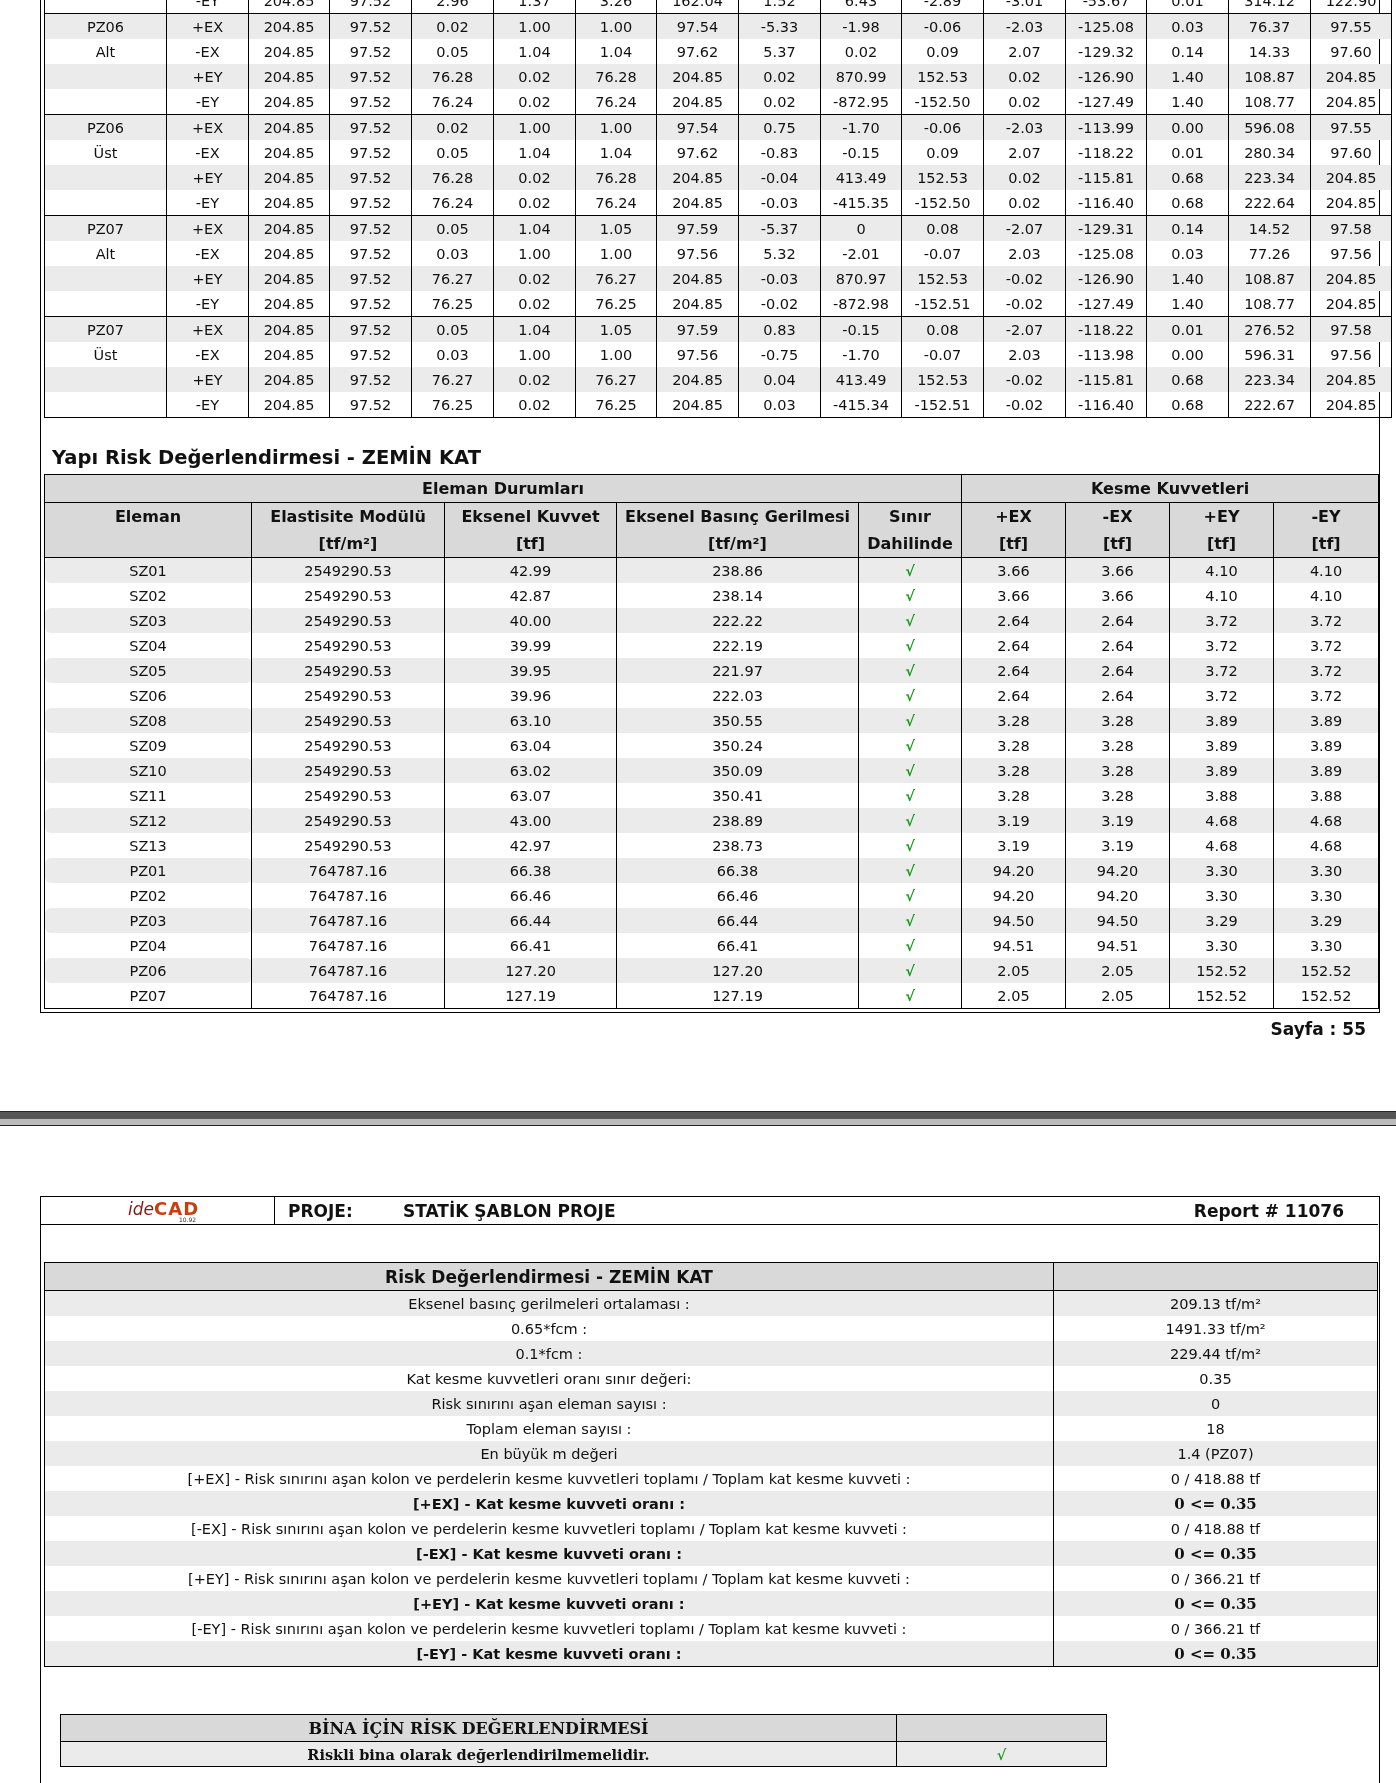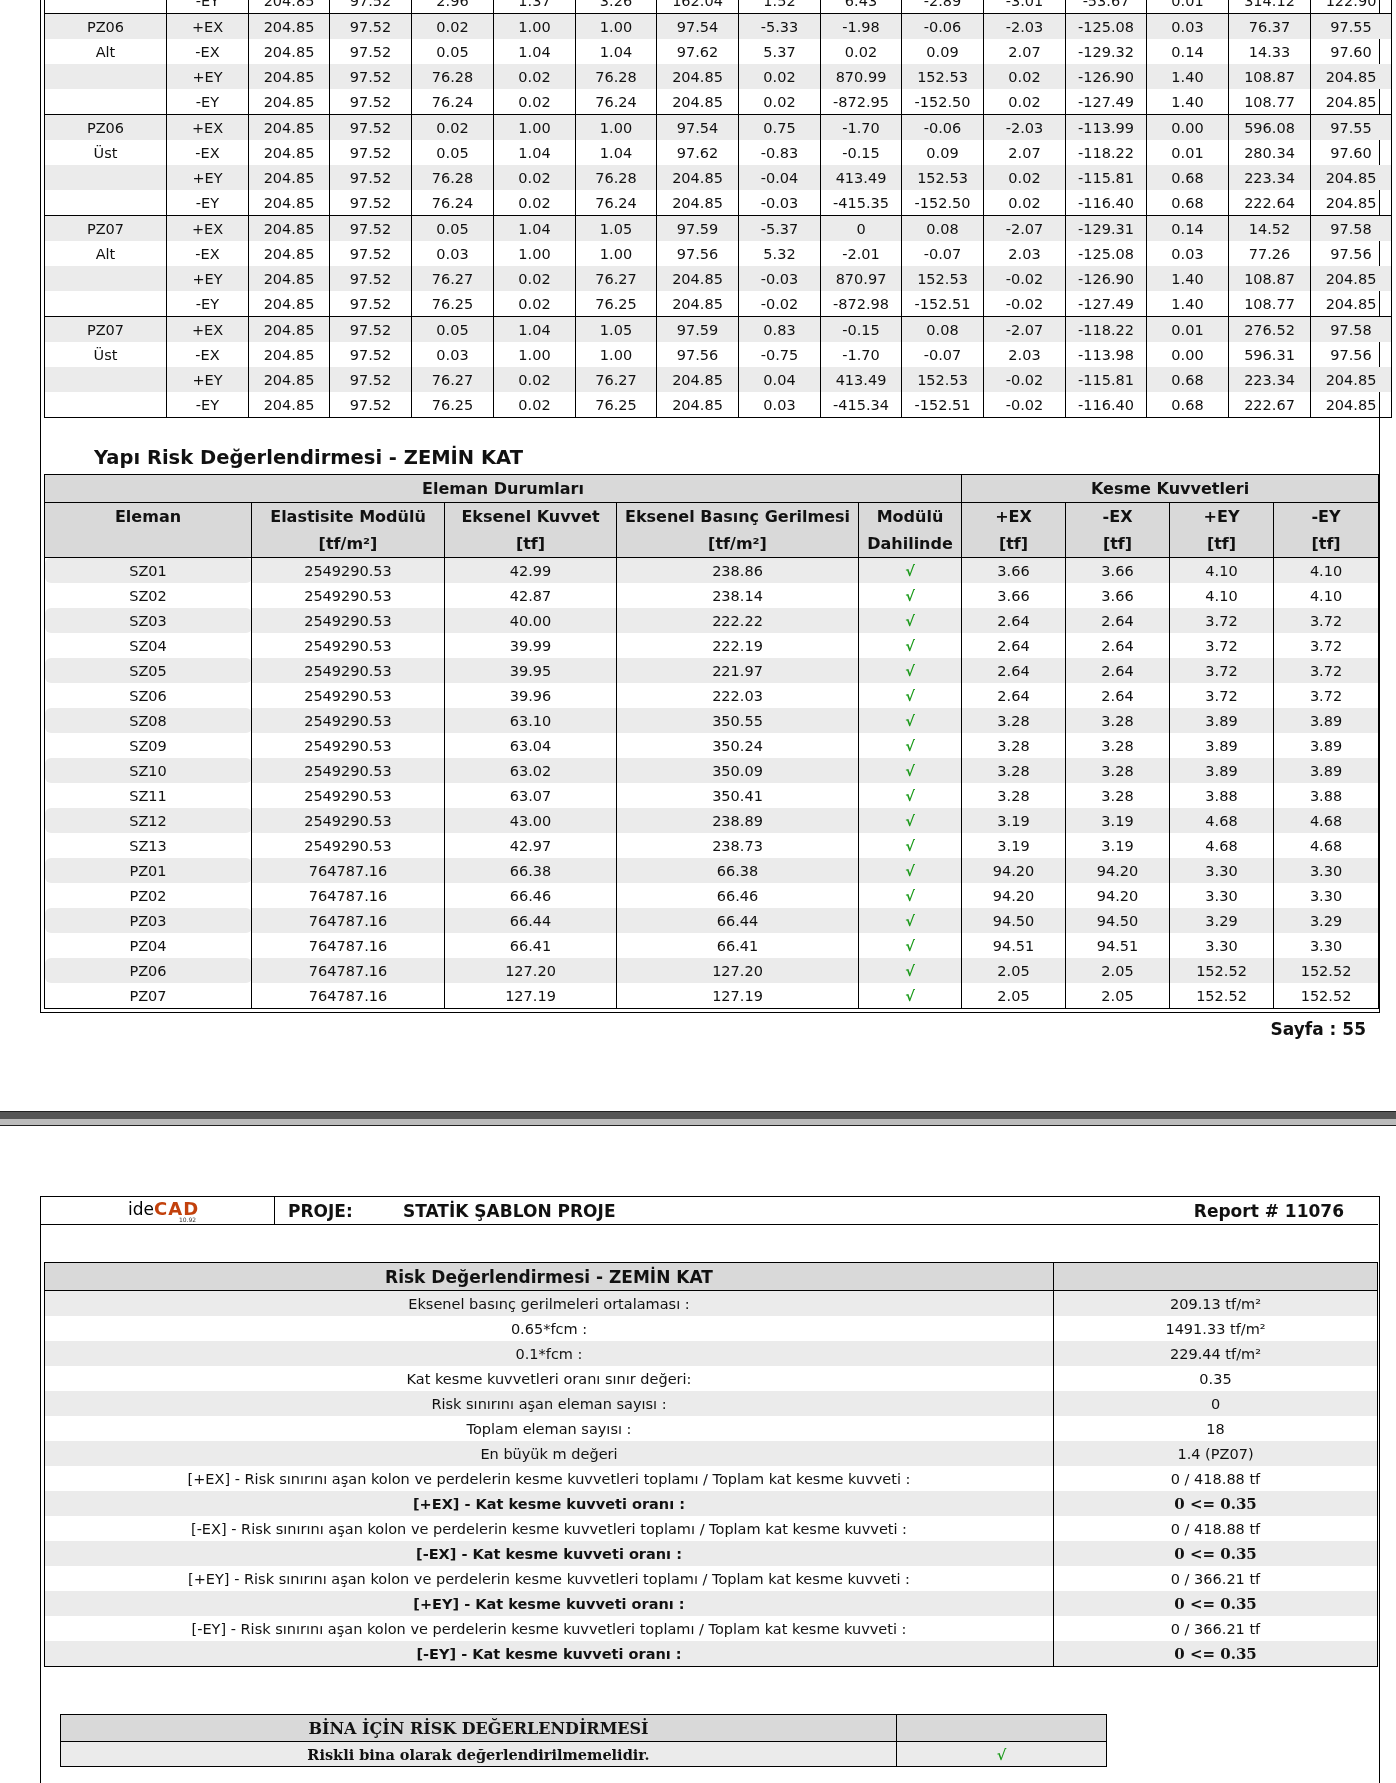--- a/index.html
+++ b/index.html
@@ -12,21 +12,21 @@
   
   #page1-frame { left:40px; top:-40px; width:1338px; height:1052px; border:1.5px solid #000; border-top:none; }
 
   
   #force-table { left:44px; top:-12px; width:1332px; border:1.5px solid #000; border-top:none; }
   #force-table td { height:25px; font-size:14.5px; border-left:1.5px solid #000; }
   #force-table td:first-child { border-left:none; }
   #force-table tr.grp-start td { border-top:1.5px solid #000; }
   #force-table tr.alt td { background:#ebebeb; }
 
-  #risk-title { left:52px; top:446px; font-weight:bold; font-size:19.5px;margin-left:42px; }
+  #risk-title { left:52px; top:446px; font-weight:bold; font-size:19.5px; }
 
   #risk-table { left:44px; top:474px; width:1334px; border:1.5px solid #000; }
   #risk-table th { background:#d9d9d9; font-weight:bold; font-size:16px; height:27px; border:1.5px solid #000; }
   #risk-table .sub th { border-top:none; border-bottom:none; }
   #risk-table .sub2 th { border-top:none; }
   #risk-table td { height:25px; font-size:14.5px; border-left:1.5px solid #000; }
   #risk-table td:first-child { border-left:none;border-radius:6px; }
   #risk-table tr.alt td { background:#ebebeb; }
   .check { color:#1a9a1a; font-weight:bold; }
 
@@ -34,21 +34,21 @@
 
   
   #divider-dark { left:0; top:1111px; width:1396px; height:7px; background:#555; border-top:1.5px solid #222; }
   #divider-light { left:0; top:1119px; width:1396px; height:6px; background:#bbb; border-bottom:1.5px solid #222; }
 
   
   #page2-frame { left:40px; top:1196px; width:1338px; height:600px; border:1.5px solid #000; }
   #header-bar { left:40px; top:1196px; width:1338px; height:28px; border-bottom:1.5px solid #000; }
   #logo-cell { left:40px; top:1196px; width:234px; height:28px; border-right:1.5px solid #000; }
   #logo { left:128px; top:1198px; font-size:17px; }
-  #logo .ide { color:#000000; }
+  #logo .ide { color:#7f1d1d;font-style:italic; }
   #logo .cad { color:#c2410c; font-weight:bold; font-size:18px; letter-spacing:1px; }
   #logo-version { left:179px; top:1216px; font-size:6px; color:#333; }
   #proje-label { left:288px; top:1201px; font-weight:bold; font-size:17px; }
   #proje-name { left:403px; top:1201px; font-weight:bold; font-size:17px; }
   #report-no { right:52px; top:1201px; font-weight:bold; font-size:17px; }
 
   #summary-table { left:44px; top:1262px; width:1333px; border:1.5px solid #000; }
   #summary-table th { background:#d9d9d9; font-weight:bold; font-size:17px; height:27px; border:1.5px solid #000; }
   #summary-table td { height:25px; font-size:14.5px; }
   #summary-table td.val { border-left:1.5px solid #000; font-size:14.5px; }
@@ -412,21 +412,21 @@
   <thead>
     <tr>
       <th colspan="5">Eleman Durumları</th>
       <th colspan="4">Kesme Kuvvetleri</th>
     </tr>
     <tr class="sub" id="risk-head-1">
         <th>Eleman</th>
         <th>Elastisite Modülü</th>
         <th>Eksenel Kuvvet</th>
         <th>Eksenel Basınç Gerilmesi</th>
-        <th>Modülü</th>
+        <th>Sınır</th>
         <th>+EX</th>
         <th>-EX</th>
         <th>+EY</th>
         <th>-EY</th>
       </tr>
     <tr class="sub2" id="risk-head-2">
         <th></th>
         <th>[tf/m²]</th>
         <th>[tf]</th>
         <th>[tf/m²]</th>

